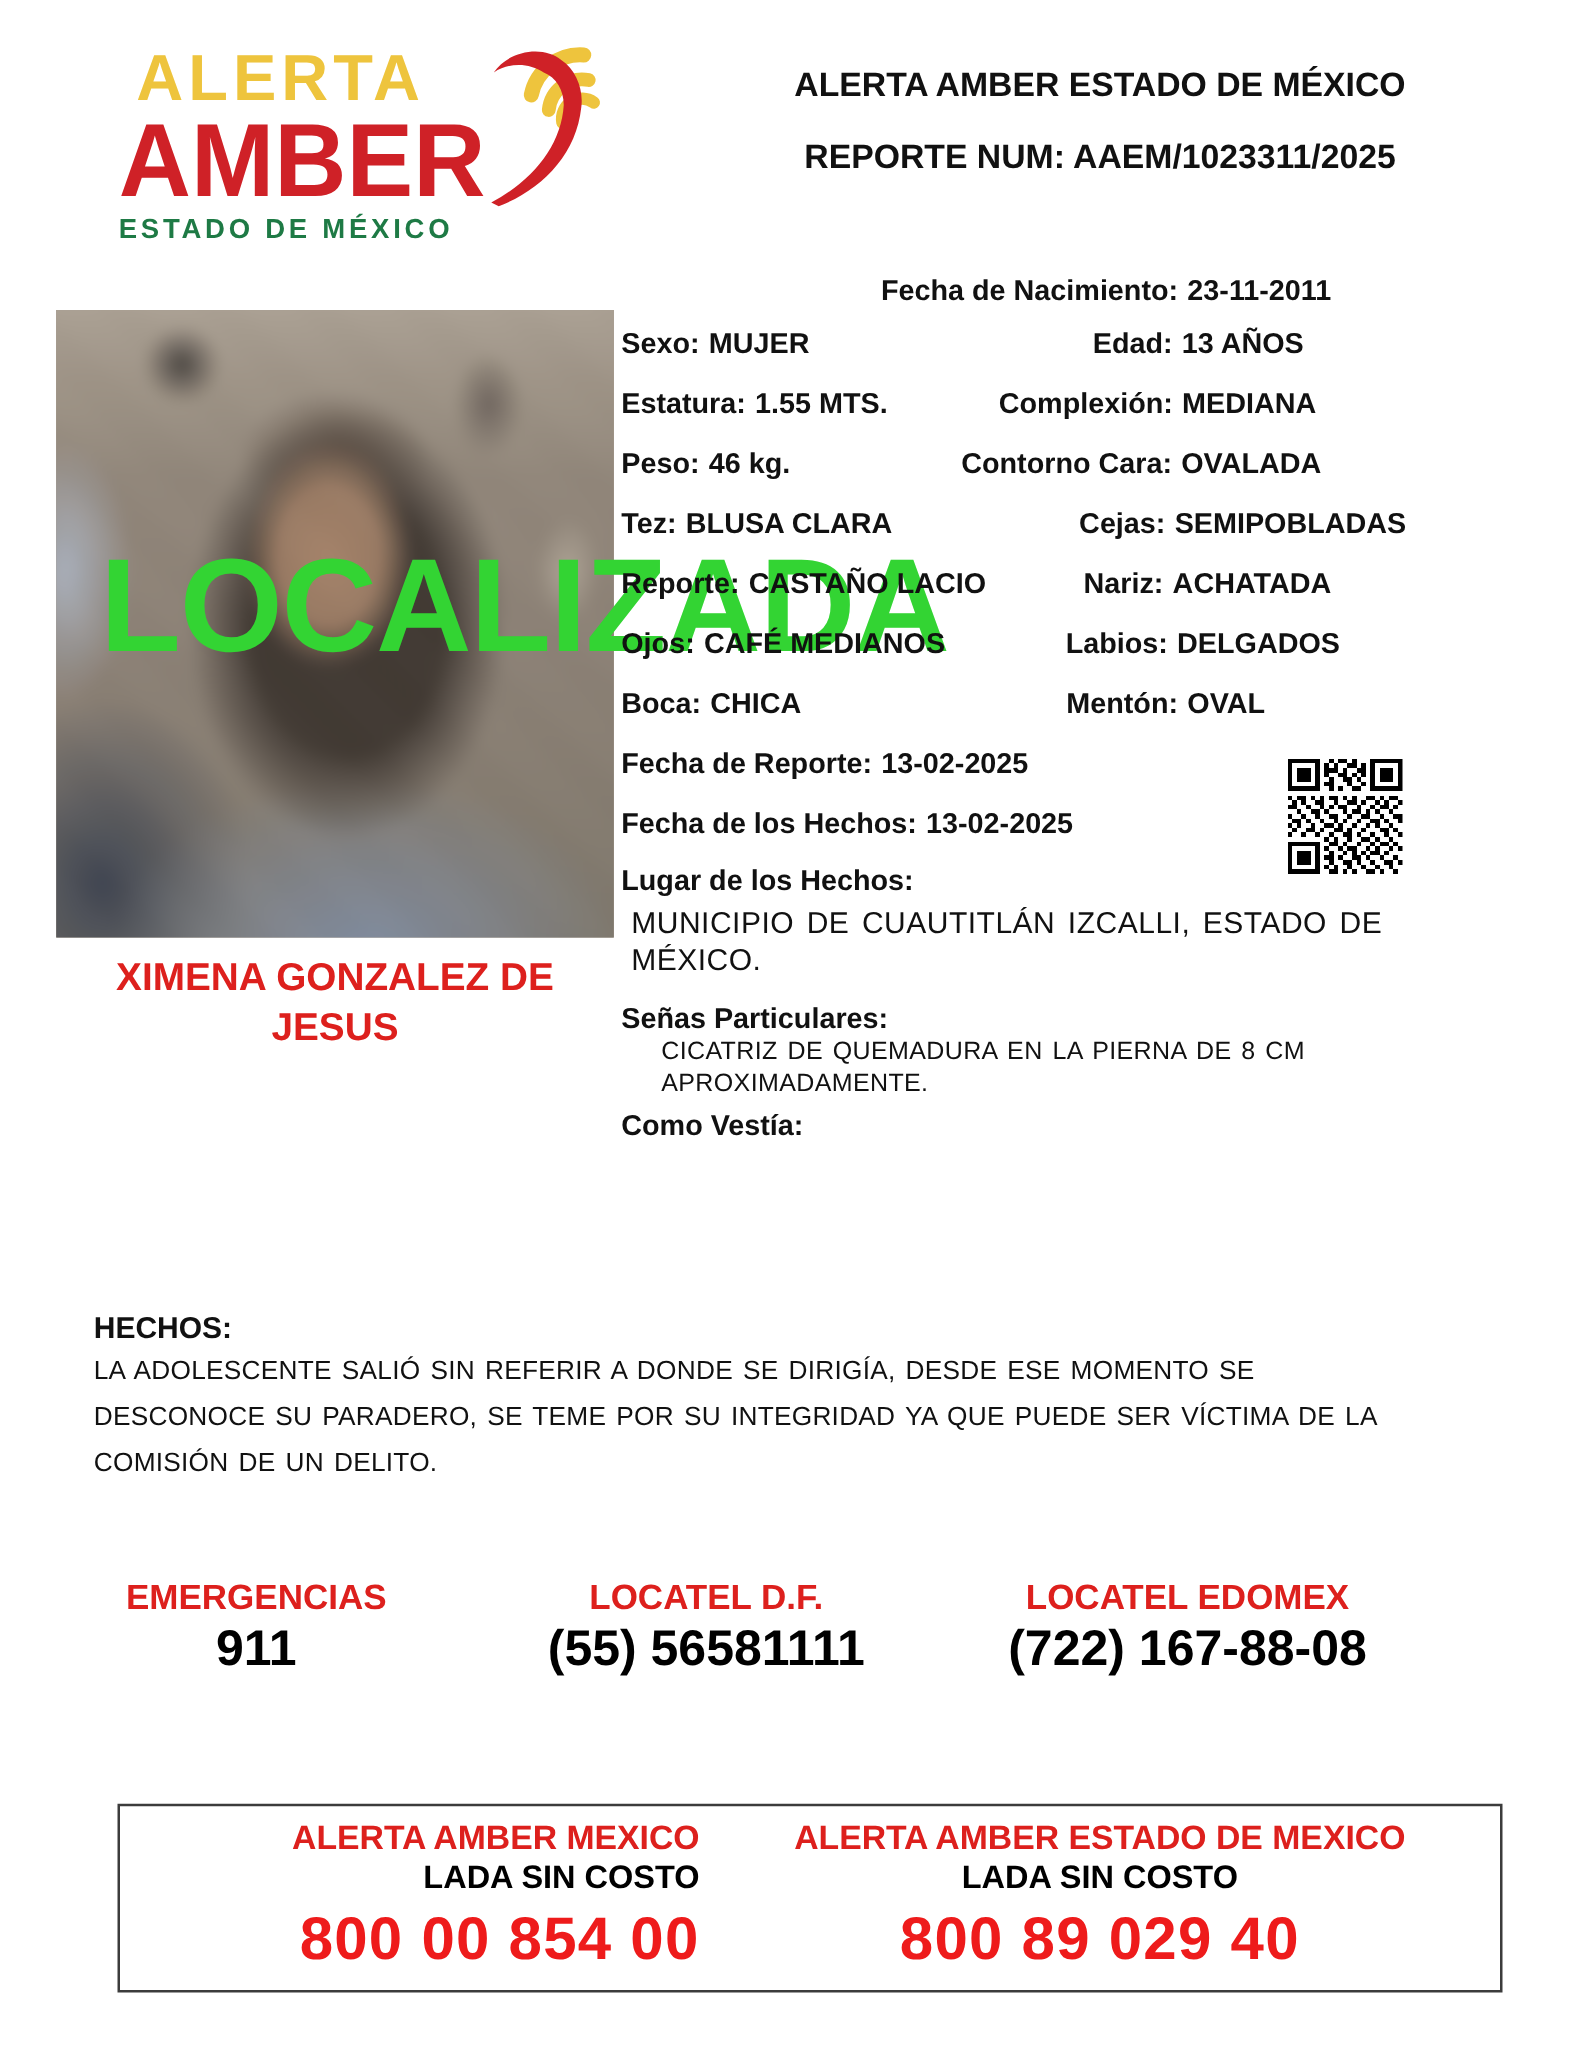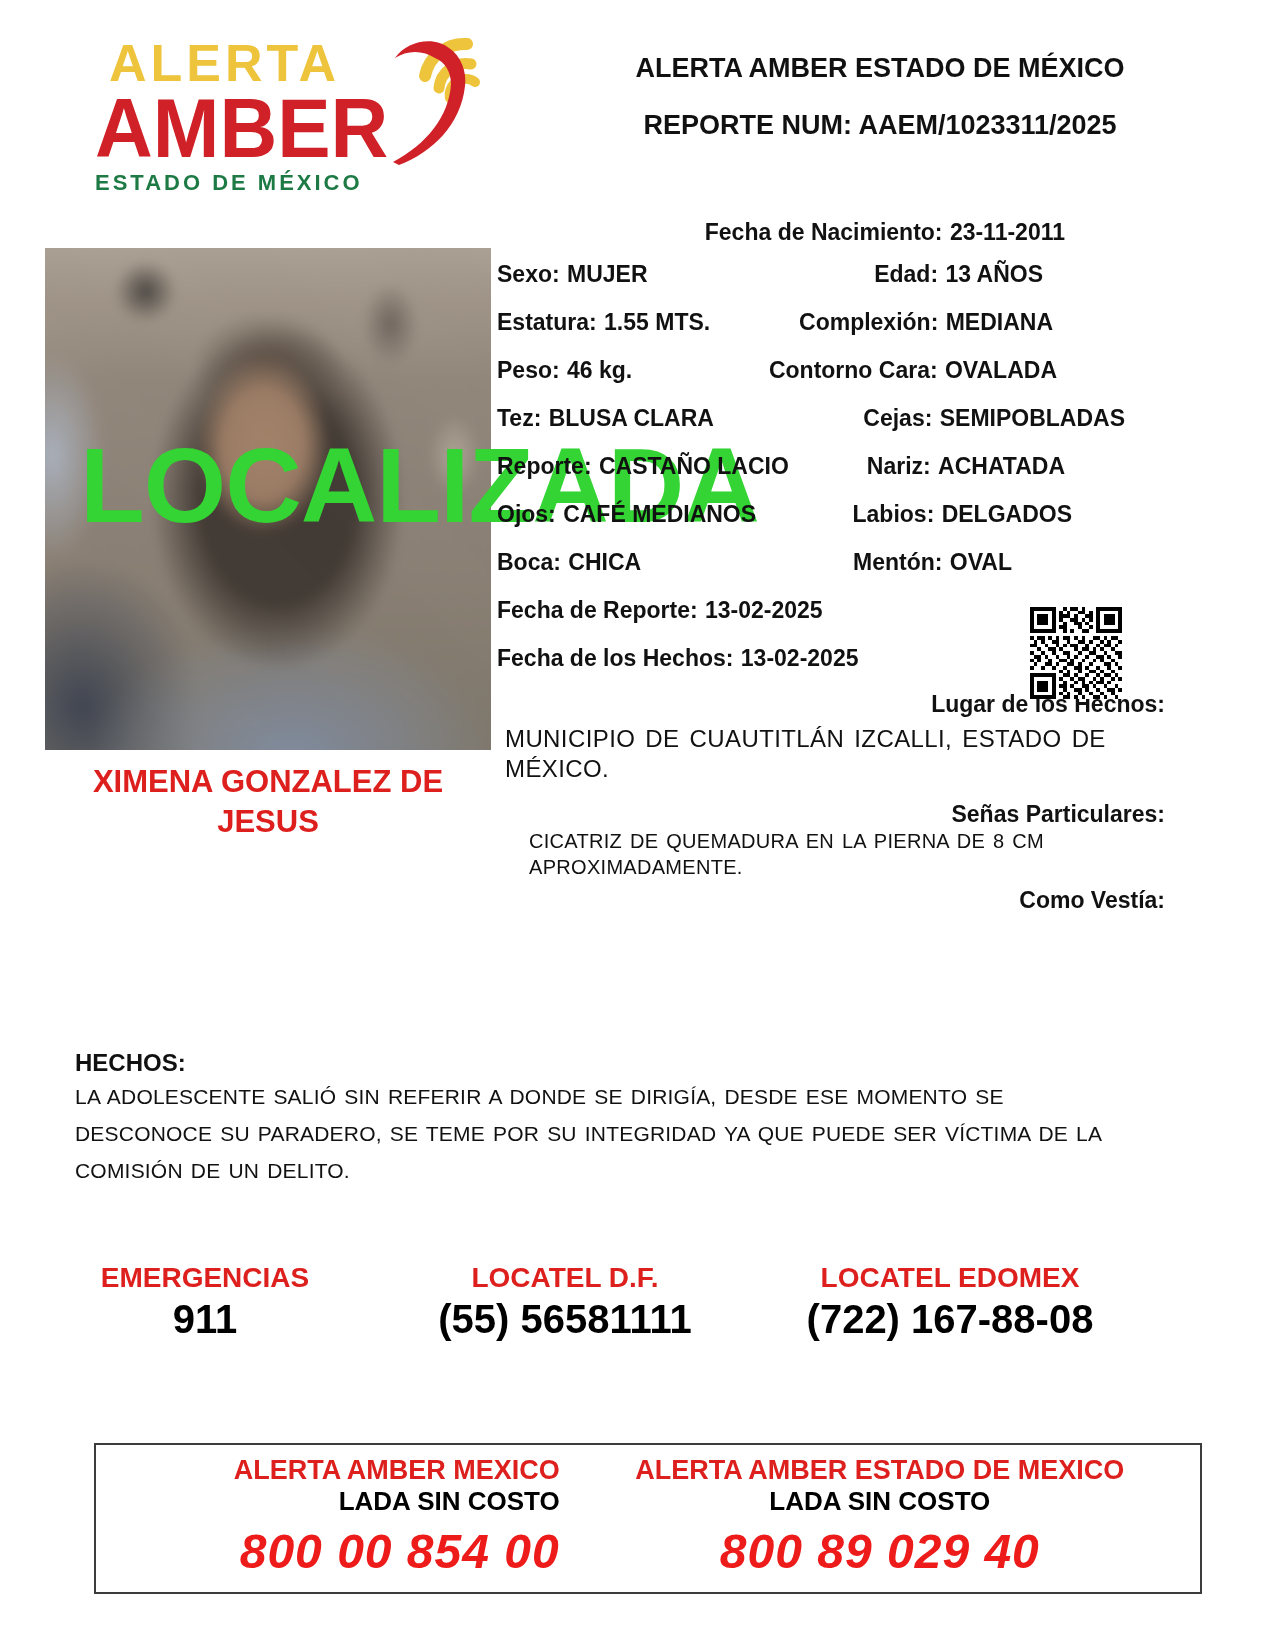--- a/index.html
+++ b/index.html
@@ -58,21 +58,21 @@
   .row-birth{justify-content:flex-end;padding-right:100px;margin-bottom:14px;}
   .row-0 .cell-r{padding-right:122px;}
   .row-1 .cell-r{padding-right:112px;}
   .row-2 .cell-r{padding-right:108px;}
   .row-3 .cell-r{padding-right:40px;}
   .row-4 .cell-r{padding-right:100px;}
   .row-5 .cell-r{padding-right:93px;}
   .row-6 .cell-r{padding-right:153px;}
   .row-date{justify-content:flex-start;}
   .row-events{margin-bottom:18px;}
-  .section-label{font-size:23px;font-weight:bold;line-height:28px;text-align:right;}
+  .section-label{font-size:23px;font-weight:bold;line-height:28px;}
   .place-value{font-size:24px;font-weight:normal;line-height:30px;letter-spacing:.4px;word-spacing:3px;
     padding-left:8px;margin-top:6px;margin-bottom:16px;}
   .marks-value{font-size:20px;font-weight:normal;line-height:26px;letter-spacing:.3px;word-spacing:2px;margin-bottom:6px;margin-left:32px;}
   .clothing-value{font-size:20px;font-weight:normal;line-height:29px;letter-spacing:.2px;word-spacing:4px;margin-top:2px;}
 
   
   .qr{position:absolute;left:1030px;top:606px;z-index:4;}
 
   
   .hechos{position:absolute;left:75px;top:1048px;width:1030px;z-index:4;}
@@ -89,21 +89,21 @@
   .contact-number{font-size:40px;font-weight:bold;color:#000;line-height:46px;margin-top:2px;}
 
   
   .footer-box{position:absolute;left:94px;top:1443px;width:1108px;height:151px;
     border:2px solid #3c3c3c;display:flex;z-index:4;}
   .footer-col{text-align:center;padding-top:10px;}
   .footer-col.left{width:42%;text-align:right;}
   .footer-col.right{width:58%;}
   .footer-title{font-size:27px;font-weight:bold;color:var(--red);line-height:31px;}
   .footer-subtitle{font-size:26px;font-weight:bold;color:#000;line-height:30px;}
-  .footer-number{font-size:48px;font-weight:bold;color:var(--number-red);line-height:52px;margin-top:10px;letter-spacing:1px;font-style:italic;}
+  .footer-number{font-size:48px;font-weight:bold;color:var(--number-red);line-height:52px;margin-top:10px;letter-spacing:1px;}
 </style>
 </head>
 <body>
 
 <div class="page">
 
   <div class="logo">
     <div class="logo-alerta">ALERTA</div>
     <div>
       <span class="logo-amber">AMBER</span>

